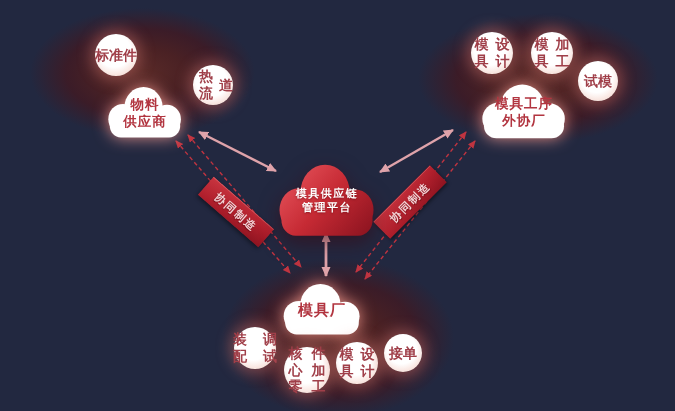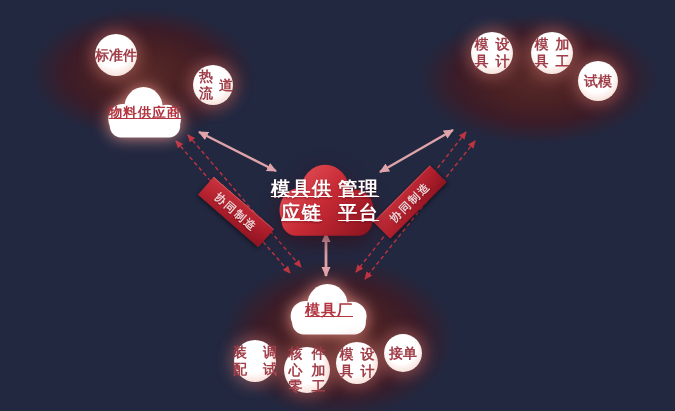--- a/index.html
+++ b/index.html
@@ -20,28 +20,28 @@
     background:radial-gradient(circle at 46% 40%, #ffffff 48%, #f7ded7 78%, #eec3ba 100%);
     box-shadow:0 0 14px 5px rgba(226,130,120,0.38);
     display:flex;flex-direction:row;align-items:center;justify-content:center;
     color:#a03f49;font-weight:bold;font-size:14px;line-height:1.18;text-align:center;
   }
   .sat span{display:block;}
   
   .cloud{position:absolute;}
   .cloud svg{position:absolute;inset:0;width:100%;height:100%;}
   .cloud .label{
-    position:absolute;inset:0;display:flex;flex-direction:row;
+    position:absolute;inset:0;display:flex;flex-direction:column;
     align-items:center;justify-content:center;padding-top:7px;
-    text-align:center;font-weight:bold;line-height:1.25;text-decoration:underline;
+    text-align:center;font-weight:bold;line-height:1.25;
   }
   .cloud.white svg{filter:drop-shadow(0 0 8px rgba(255,160,148,0.85));}
   .cloud.white .label{color:#b23540;font-size:13.5px;letter-spacing:1px;}
   .cloud.platform svg{filter:drop-shadow(0 7px 10px rgba(60,5,15,0.55));}
-  .cloud.platform .label{color:#ffffff;font-size:19px;letter-spacing:1.5px;
+  .cloud.platform .label{color:#ffffff;font-size:11px;letter-spacing:1.5px;
     text-shadow:0 1px 2px rgba(90,5,15,0.5);}
   
   .links{position:absolute;inset:0;width:675px;height:411px;}
   
   .ribbon{
     position:absolute;width:80px;height:24px;
     background:linear-gradient(168deg,#c93540 0%,#b01f2c 55%,#8d1320 100%);
     box-shadow:0 2px 4px rgba(0,0,0,0.45), inset 0 1px 0 rgba(255,150,150,0.35);
     display:flex;align-items:center;justify-content:center;
     color:#f4d2d5;font-size:11px;font-weight:bold;letter-spacing:2px;
@@ -125,48 +125,62 @@
   </div>
   <div class="sat z4" style="left:95px;top:34px;width:42px;height:42px;">
     <span>标准</span>
     <span>件</span>
   </div>
   <div class="sat z4" style="left:193px;top:65px;width:40px;height:40px;">
     <span>热流</span>
     <span>道</span>
   </div>
 
+  <div class="cloud white z4" style="left:474px;top:78px;width:100px;height:62px;">
+    <svg viewBox="0 0 120 76" preserveAspectRatio="none">
+      <g fill="#ffffff">
+        <circle cx="30" cy="50" r="20"></circle>
+        <circle cx="58" cy="34" r="26"></circle>
+        <circle cx="90" cy="50" r="19"></circle>
+        <rect x="12" y="44" width="96" height="30" rx="15"></rect>
+      </g>
+    </svg>
+    <div class="label">
+      <span>模具工序</span>
+      <span>外协厂</span>
+    </div>
+  </div>
   <div class="sat z4" style="left:471px;top:32px;width:42px;height:42px;">
     <span>模具</span>
     <span>设计</span>
   </div>
   <div class="sat z4" style="left:531px;top:32px;width:42px;height:42px;">
     <span>模具</span>
     <span>加工</span>
   </div>
   <div class="sat z4" style="left:578px;top:61px;width:40px;height:40px;text-align:right;">
     <span>试模</span>
     <span></span>
   </div>
 
-  <div class="cloud white z4" style="left:283px;top:278px;width:92px;height:58px;">
+  <div class="cloud white z4" style="left:276px;top:278px;width:92px;height:58px;">
     <svg viewBox="0 0 120 76" preserveAspectRatio="none">
       <g fill="#ffffff">
         <circle cx="30" cy="50" r="20"></circle>
         <circle cx="58" cy="34" r="26"></circle>
         <circle cx="90" cy="50" r="19"></circle>
         <rect x="12" y="44" width="96" height="30" rx="15"></rect>
       </g>
     </svg>
     <div class="label" style="font-size:15px;">
       <span>模具厂</span>
       <span></span>
     </div>
   </div>
-  <div class="sat z4" style="left:234px;top:340px;width:42px;height:42px;gap:16px;">
+  <div class="sat z4" style="left:234px;top:327px;width:42px;height:42px;gap:16px;">
     <span>装配</span>
     <span>调试</span>
   </div>
   <div class="sat z4" style="left:284px;top:347px;width:46px;height:46px;">
     <span>核心零</span>
     <span>件加工</span>
   </div>
   <div class="sat z4" style="left:336px;top:342px;width:42px;height:42px;">
     <span>模具</span>
     <span>设计</span>

